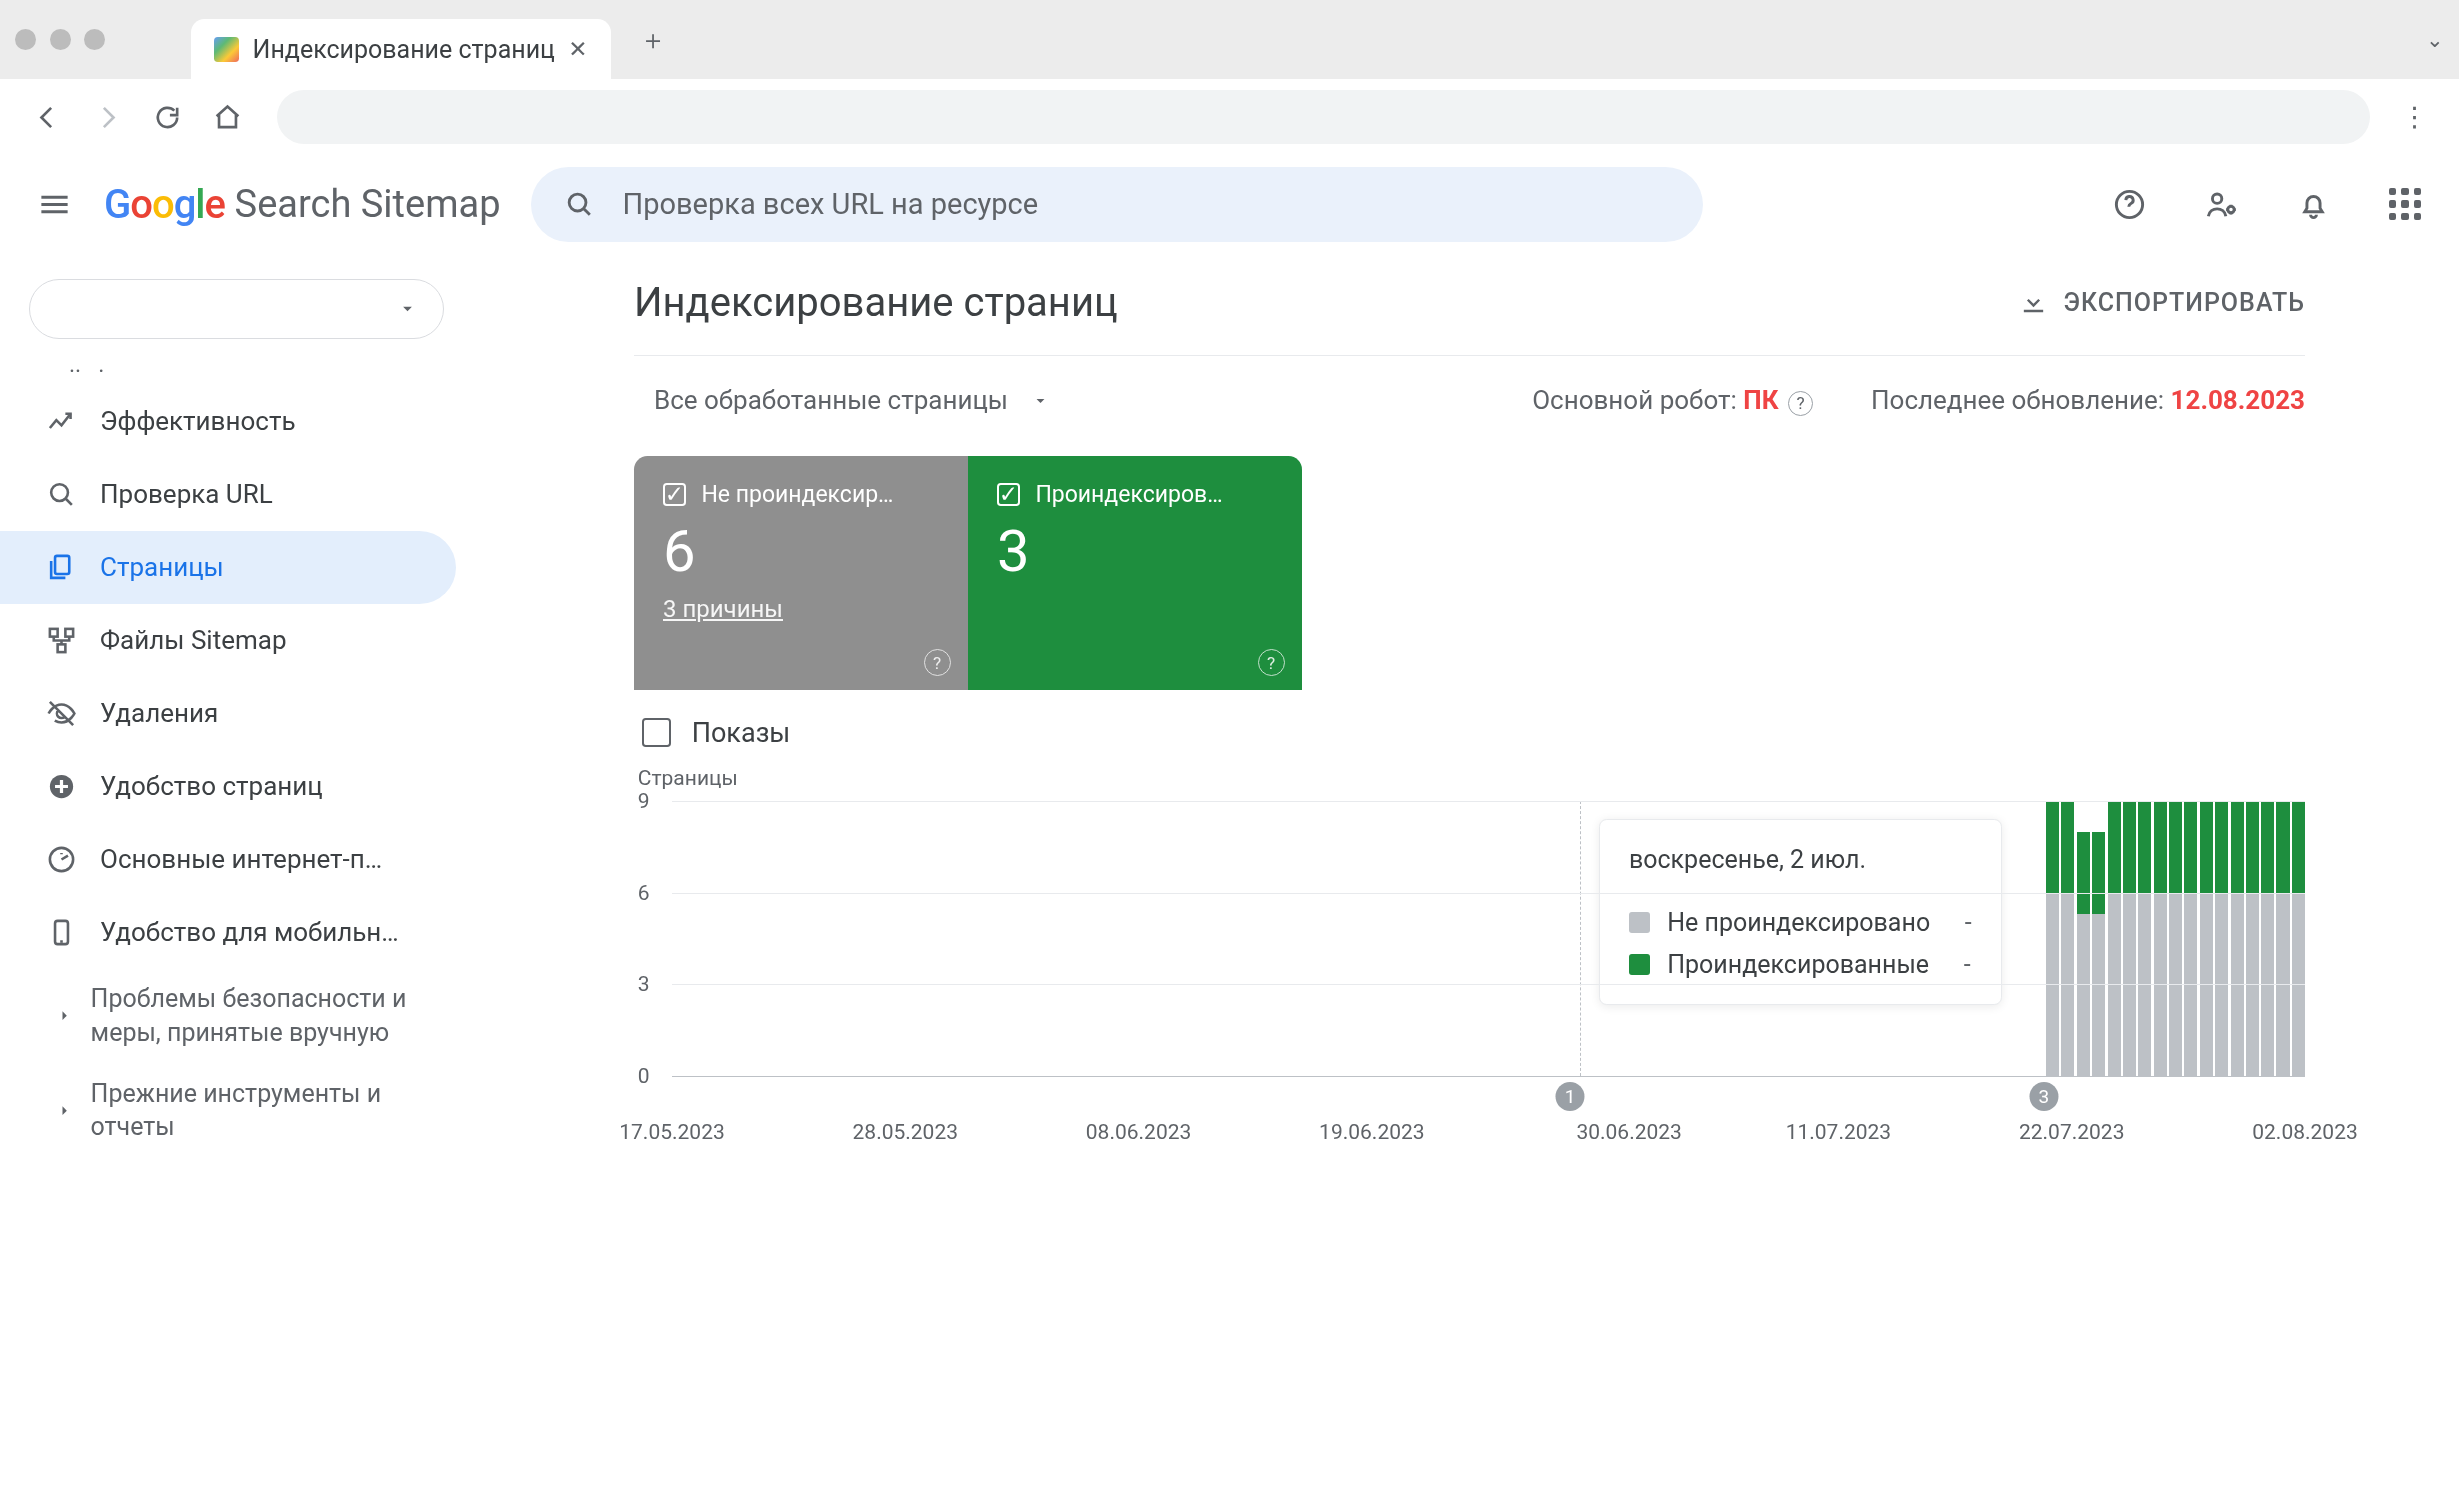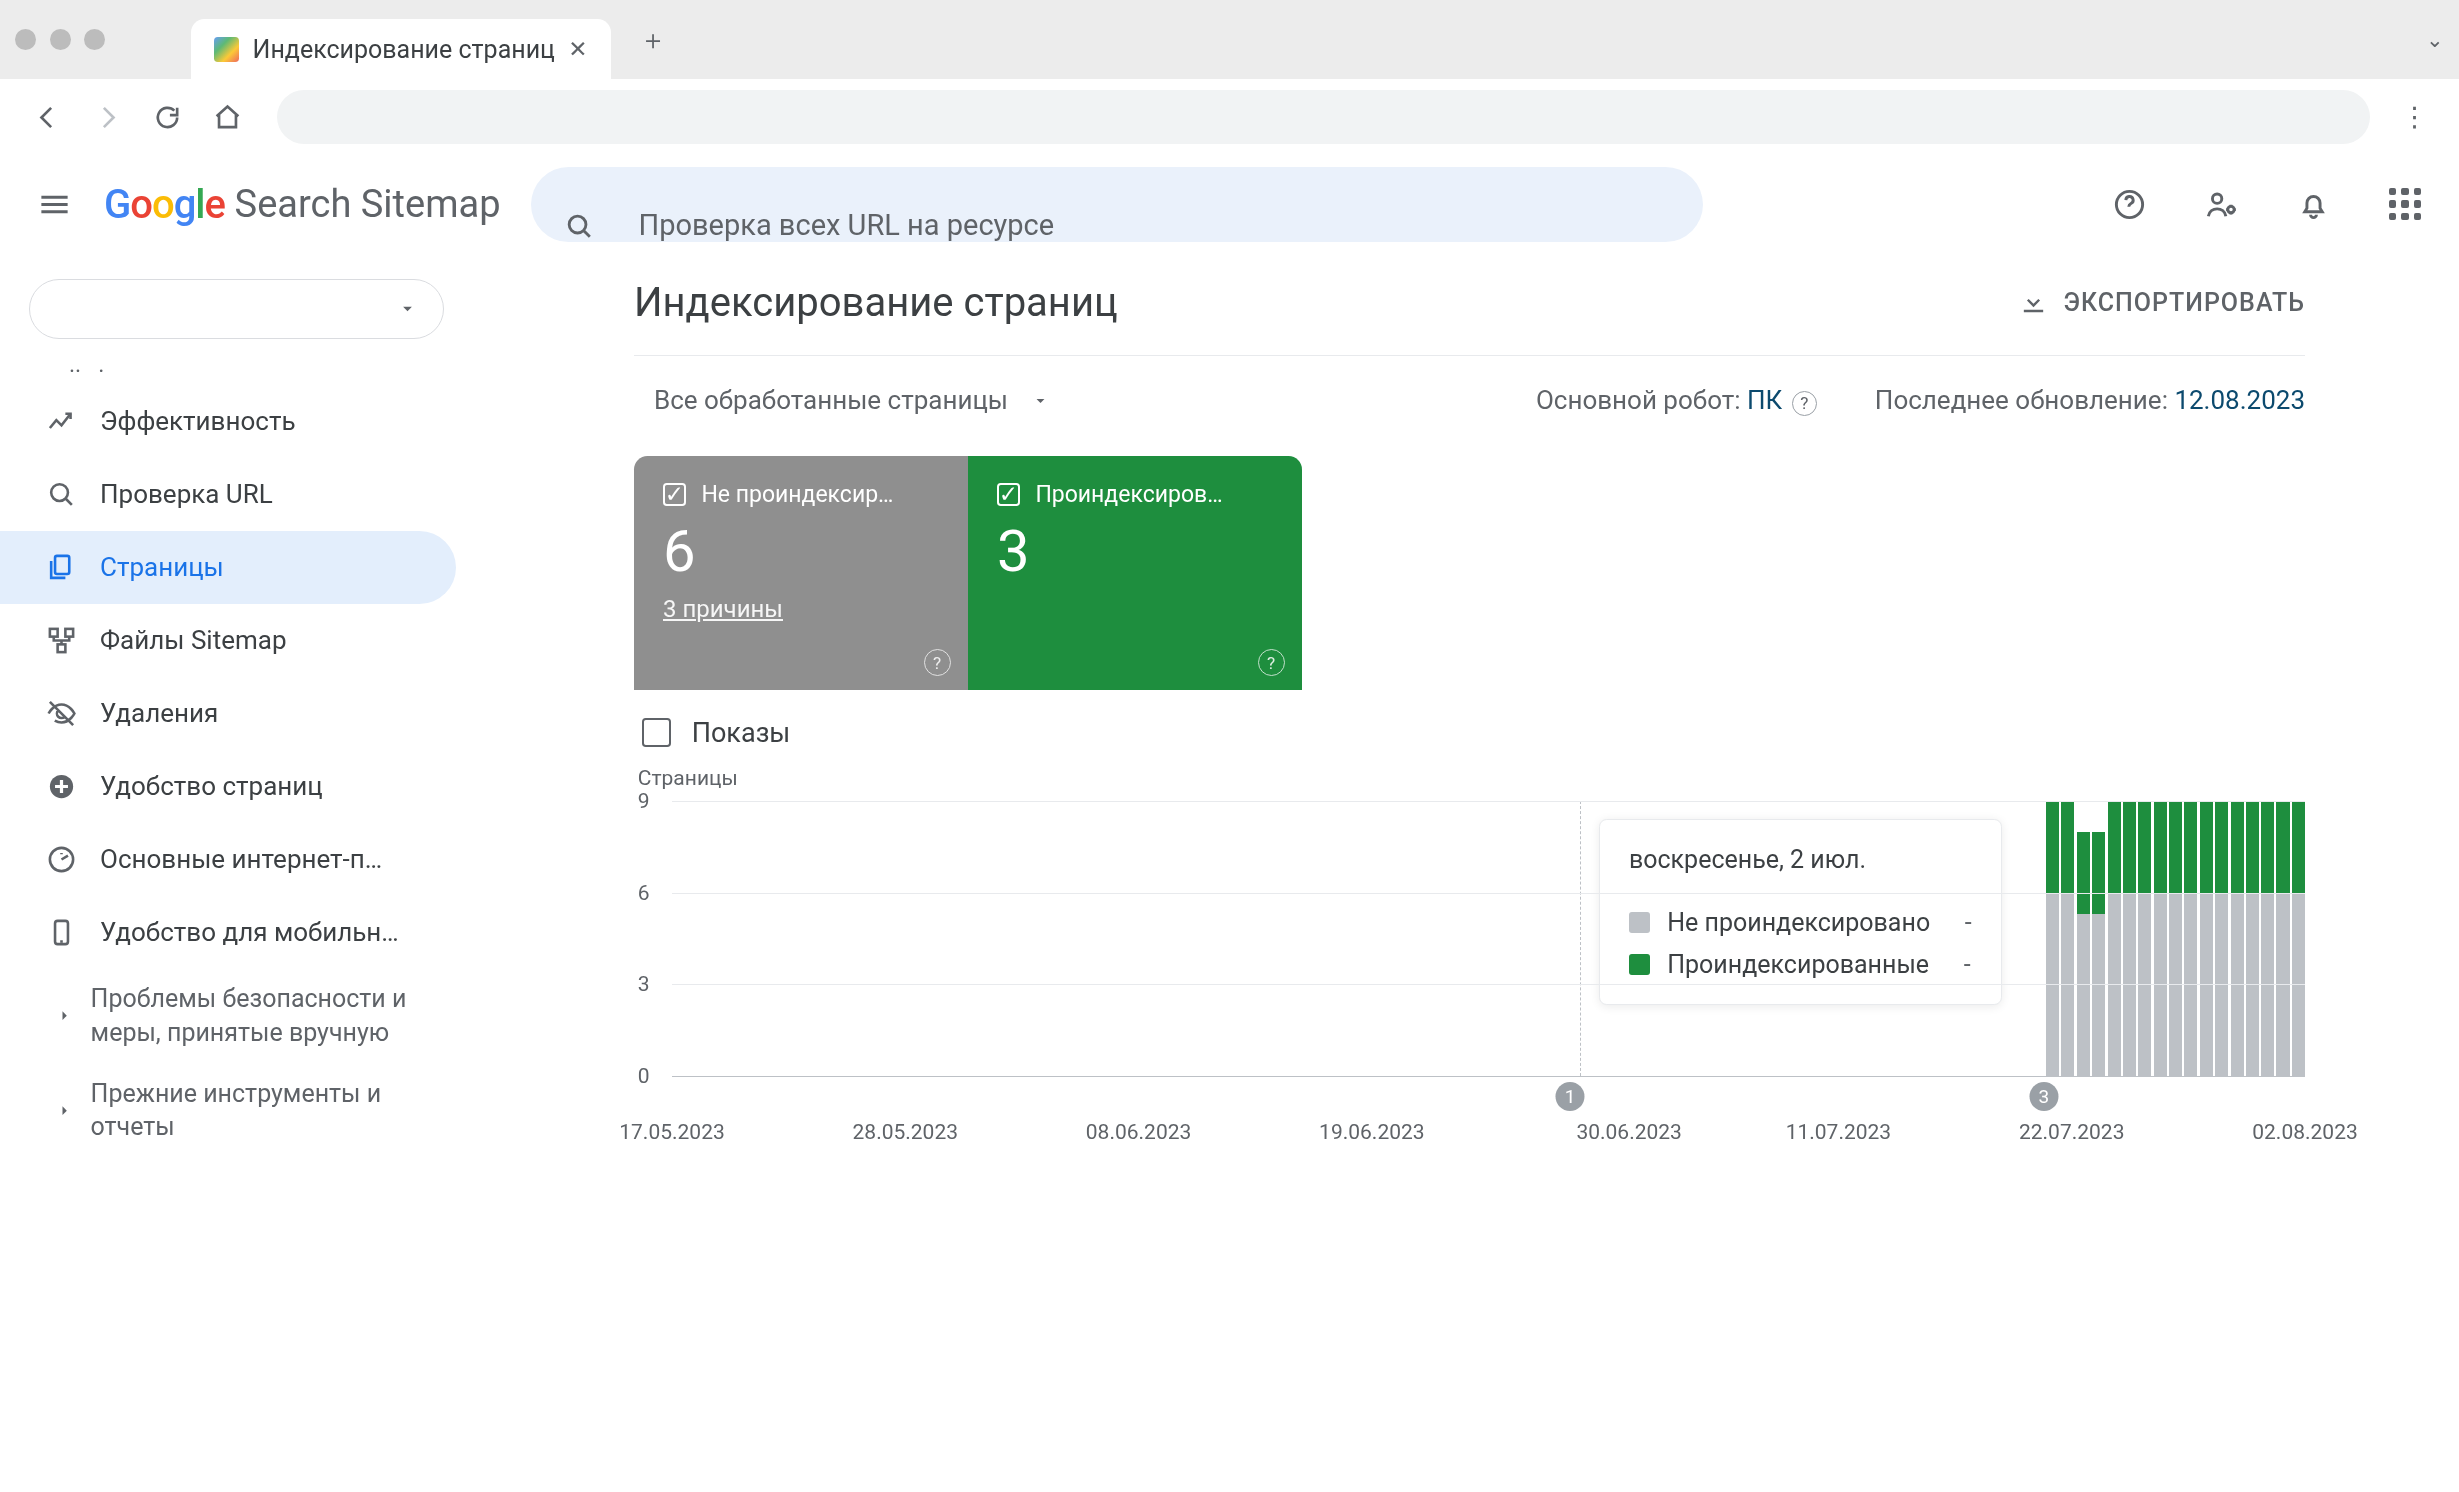--- a/index.html
+++ b/index.html
@@ -24,21 +24,21 @@
   .bt-more           { font-size:27px; color:#5f6368; letter-spacing:1.9px; }
 
   
   .app-header        { height:96px; width:100%; background:#fff; display:flex; align-items:center; padding:0 35px; gap:31px; }
   .hamburger         { width:38px; height:38px; display:flex; align-items:center; justify-content:center; color:#5f6368; }
   .hamburger svg     { width:35px; height:35px; }
   .logo              { display:flex; align-items:center; gap:5.8px; }
   .glogo             { font-size:40px; font-weight:500; letter-spacing:-1px; }
   .g-b{color:#4285F4}.g-r{color:#EA4335}.g-y{color:#FBBC05}.g-g{color:#34A853}
   .logo-text         { font-size:38px; color:#5f6368; font-weight:400; margin-left:3.8px;}
-  .searchbox         { flex:0 0 1172px; height:75px; background:#EAF1FB; border-radius:38px; display:flex; align-items:flex-end; padding:0 33px; gap:43px; }
+  .searchbox         { flex:0 0 1172px; height:75px; background:#EAF1FB; border-radius:38px; display:flex; align-items:center; padding:0 33px; gap:27px; }
   .searchbox svg     { width:31px; height:31px; color:#5f6368; }
   .searchbox-text    { font-size:29px; color:#5f6368; }
   .header-actions    { margin-left:auto; display:flex; gap:54px; align-items:center; }
   .h-icon            { width:38px; height:38px; color:#5f6368; display:flex; align-items:center; justify-content:center;}
   .h-icon svg        { width:35px; height:35px; }
   .grid9             { display:grid; grid-template-columns:repeat(3,7.7px); grid-template-rows:repeat(3,7.7px); gap:4.8px; }
   .grid9 span        { background:#5f6368; border-radius:1.9px; }
 
   
   .body              { display:flex; height:calc(100% - 252px); background:#fff;}
@@ -60,21 +60,21 @@
   .main              { flex:1; padding:27px 154px 0 161px; overflow:hidden; }
   .titlebar2         { display:flex; align-items:center; justify-content:space-between; border-bottom:1px solid #e8eaed; padding-bottom:29px;}
   .page-title        { font-size:40px; color:#3c4043; font-weight:400;}
   .export            { display:flex; align-items:center; gap:15.4px; font-size:25px; font-weight:500; color:#5f6368; letter-spacing:1px;}
   .export svg        { width:29px; height:29px; }
 
   .meta-row          { display:flex; align-items:center; padding:29px 0 40px; font-size:26px; color:#5f6368;}
   .filter            { display:flex; align-items:center; gap:23px;margin-left:20px; }
   .filter svg        { width:19px; height:19px;}
   .meta-right        { margin-left:auto; display:flex; gap:58px; align-items:center;}
-  .meta-right strong { color:#0c4a6e; font-weight:400;}
+  .meta-right strong { color:#ef4444; font-weight:700;}
   .meta-right .qm    { display:inline-flex; width:25px; height:25px; border:1.9px solid #9aa0a6; border-radius:50%; align-items:center; justify-content:center; font-size:17.3px; margin-left:9.6px; color:#5f6368;}
 
   
   .tabs              { display:flex; }
   .stat-tab          { width:334px; height:234px; padding:25px 29px; color:#fff; position:relative; border-radius:13.4px 0 0 0;}
   .stat-tab:nth-child(2){ border-radius:0 13.4px 0 0;}
   .tab-grey          { background:#8f8f8f; }
   .tab-green         { background:#1E8E3E; }
   .tab-head          { display:flex; align-items:center; gap:15.4px; font-size:23px; white-space:nowrap; overflow:hidden; text-overflow:ellipsis; padding-right:9.6px;}
   .tab-head .chk     { width:23px; height:23px; border:2.4px solid #fff; border-radius:3.8px; display:inline-flex; align-items:center; justify-content:center; flex-shrink:0;}

